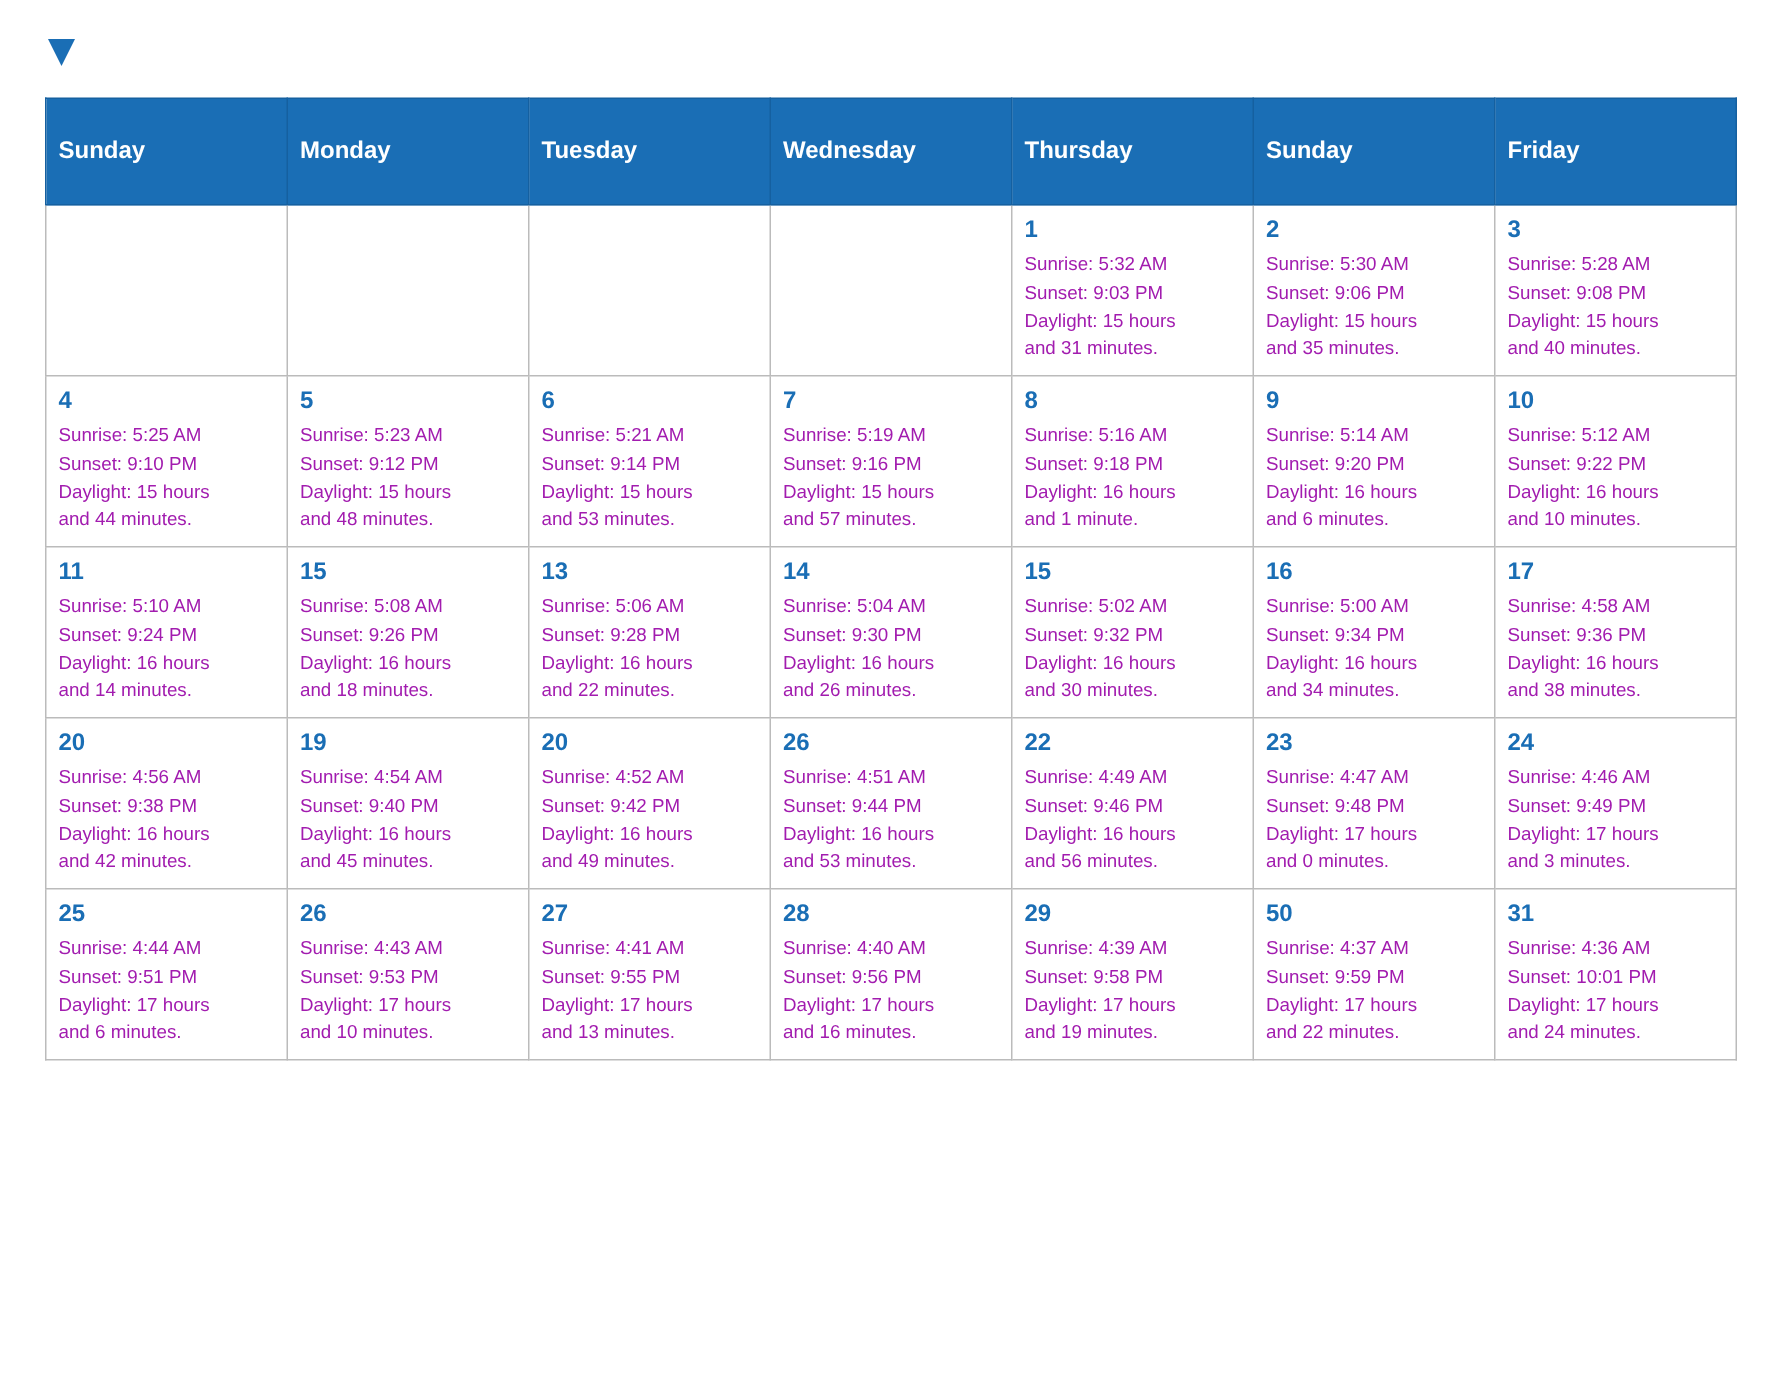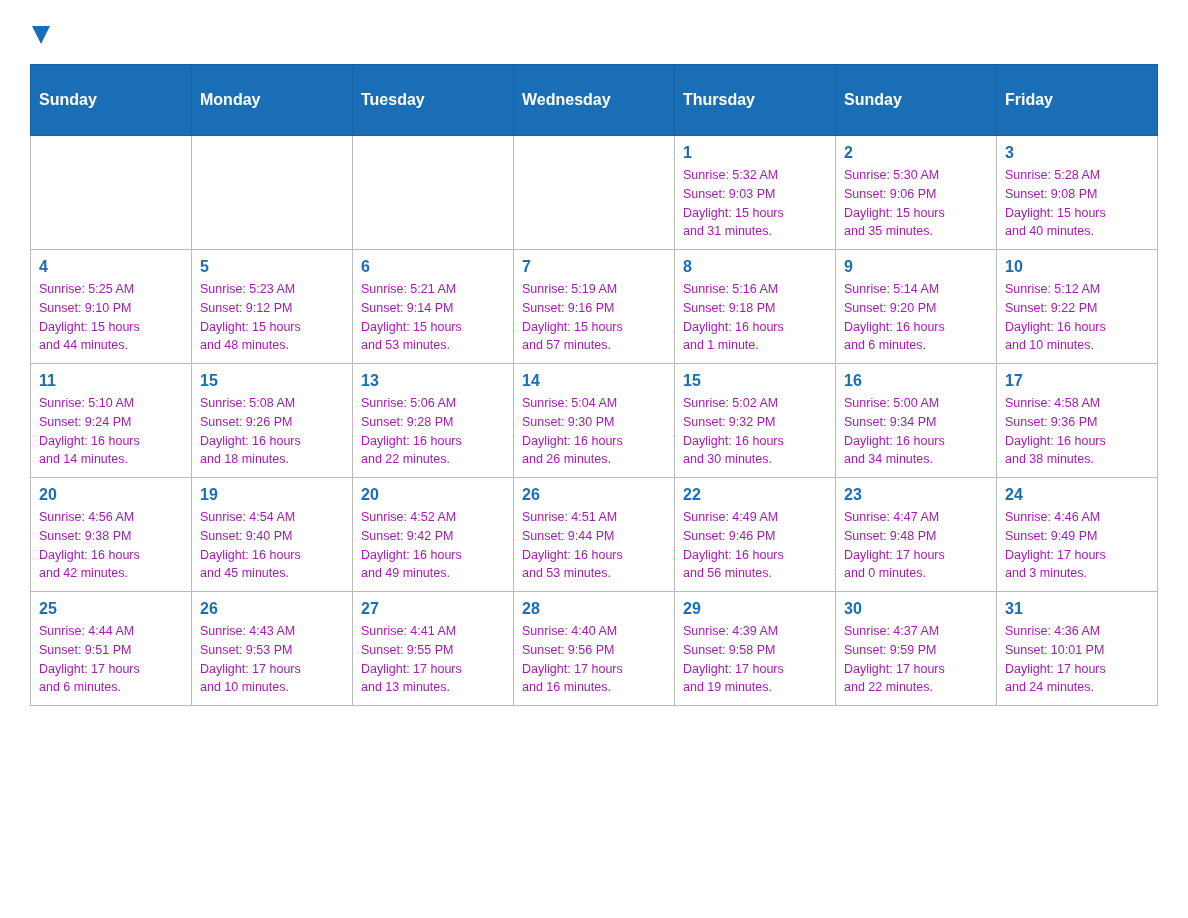--- a/index.html
+++ b/index.html
@@ -238,21 +238,21 @@
         </td>
         <td>
           <span class="day-number">28</span>
           <div class="day-info">Sunrise: 4:40 AM<br>Sunset: 9:56 PM<br>Daylight: 17 hours<br>and 16 minutes.</div>
         </td>
         <td>
           <span class="day-number">29</span>
           <div class="day-info">Sunrise: 4:39 AM<br>Sunset: 9:58 PM<br>Daylight: 17 hours<br>and 19 minutes.</div>
         </td>
         <td>
-          <span class="day-number">30</span>
+          <span class="day-number">50</span>
           <div class="day-info">Sunrise: 4:37 AM<br>Sunset: 9:59 PM<br>Daylight: 17 hours<br>and 22 minutes.</div>
         </td>
         <td>
           <span class="day-number">31</span>
           <div class="day-info">Sunrise: 4:36 AM<br>Sunset: 10:01 PM<br>Daylight: 17 hours<br>and 24 minutes.</div>
         </td>
       </tr>
     </tbody>
 </table>
 

